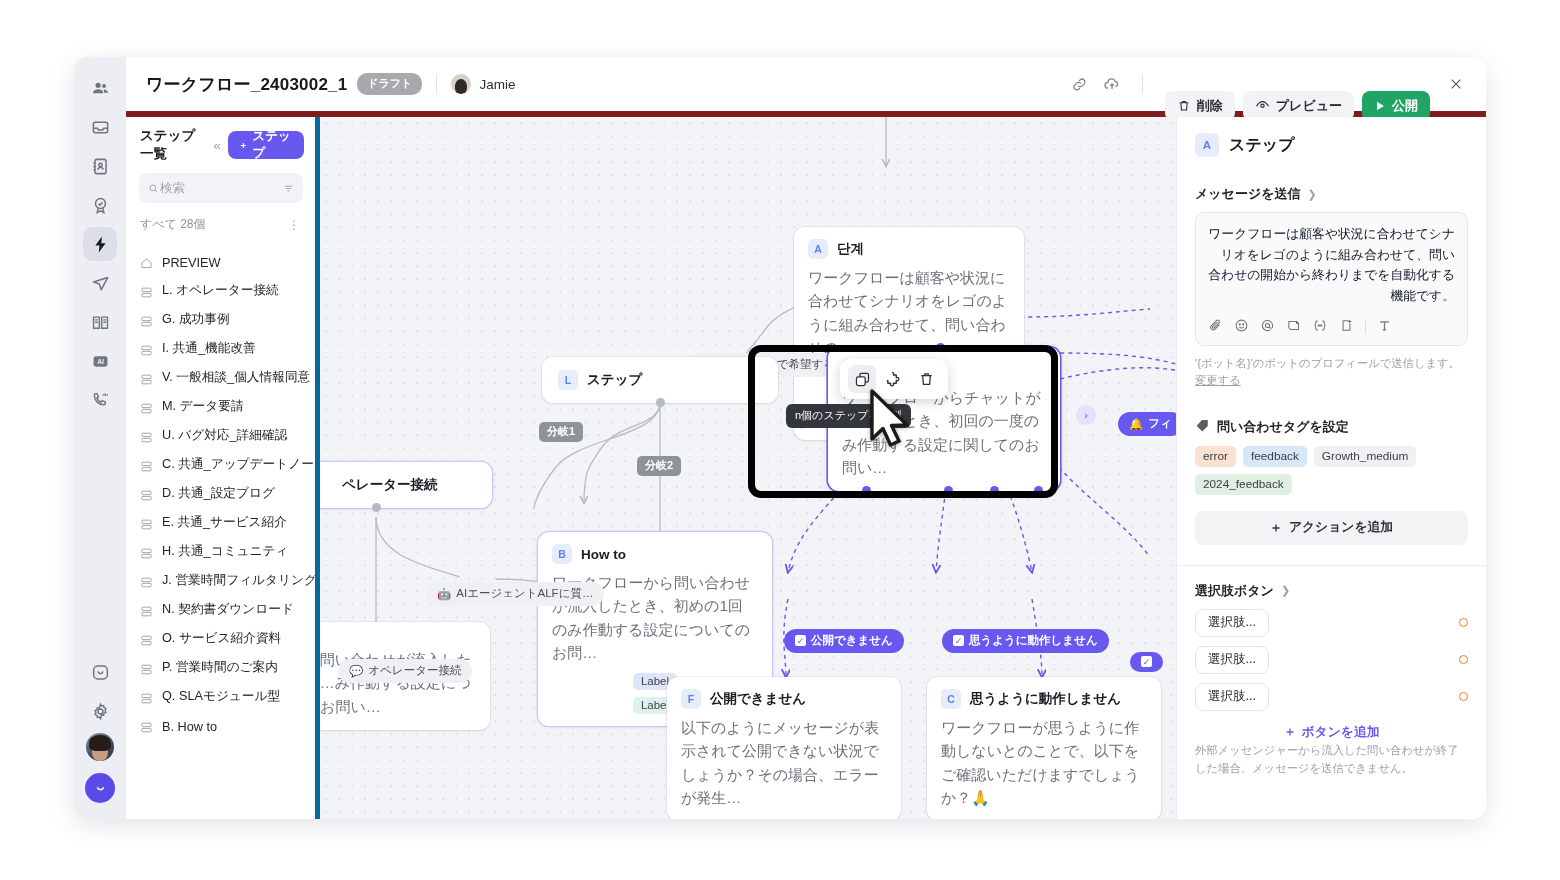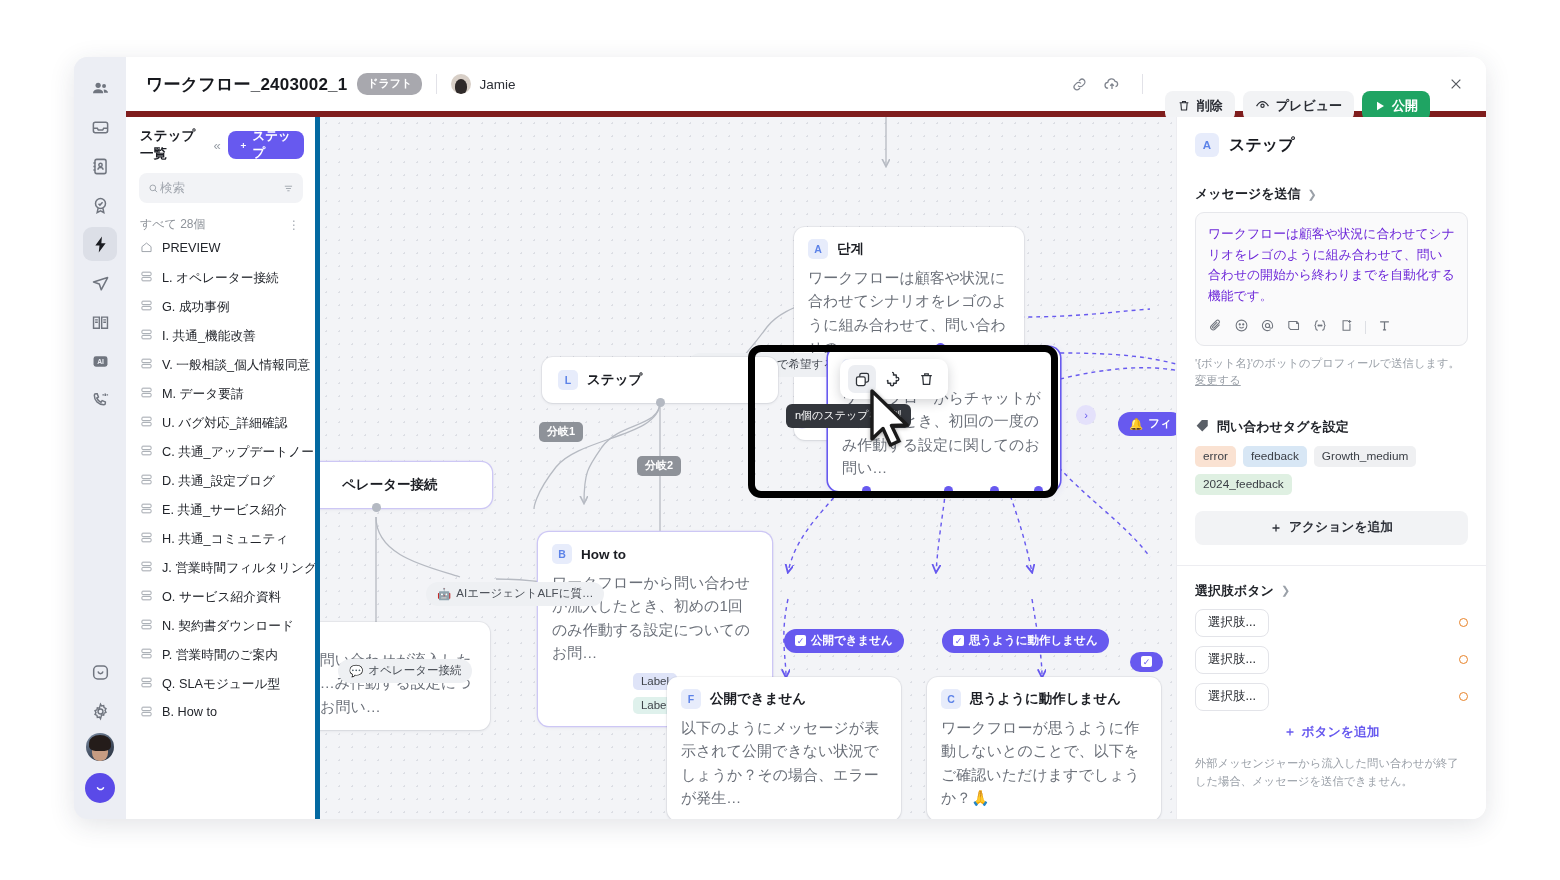--- a/index.html
+++ b/index.html
@@ -122,21 +122,21 @@
     color:#32353c; width:100%; font-family:inherit;
   }
   .search-box input::placeholder { color:#a2a7af; }
   .all-row {
     display:flex; align-items:center; padding: 13px 14px 8px 14px;
     font-size:12px; color:#8d9299;
   }
   .all-row .dots { margin-left:auto; letter-spacing:1px; color:#a6abb3; font-size:12px; }
   .step-list { flex:1 1 auto; overflow:hidden; padding-bottom:8px; }
   .step-item {
-    display:flex; align-items:flex-start; gap:9px;
+    display:flex; align-items:flex-end; gap:9px;
     height:29px; padding: 0 10px 0 14px;
     font-size:12.7px; color:#22252b; white-space:nowrap;
   }
   .step-item .ic { color:#9ea3ab; flex:none; display:flex; }
 
   
   .canvas {
     flex:1 1 auto; position:relative; min-width:0;
     background-color:#f3f4f7;
     background-image: radial-gradient(#dcdee4 1px, transparent 1px);
@@ -215,21 +215,21 @@
   .insp-title { font-size:16px; font-weight:700; color:#17191f; }
   .sec-title {
     display:flex;align-items:center;gap:7px;
     font-size:13px; font-weight:700; color:#22252b; margin-top:28px;
   }
   .sec-title .chev { color:#9aa0a8; font-size:11px; font-weight:400; }
   .msg-box {
     margin-top:9px; background:#fafafb; border:1px solid #e6e7eb; border-radius:9px;
     padding:11px 12px 8px;
   }
-  .msg-text { font-size:12.8px; color:#6d28d9; line-height:1.62; }
+  .msg-text { font-size:12.8px; color:#0f172a; line-height:1.62;text-align:right; }
   .msg-tools { display:flex; align-items:center; gap:11px; margin-top:11px; color:#70757e; }
   .msg-tools .sep { width:1px;height:13px;background:#dddfe4; }
   .note {
     font-size:11.3px; color:#9aa0a8; line-height:1.55; margin-top:9px;
   }
   .note u { color:#9aa0a8; }
   .tags { display:flex; flex-wrap:wrap; gap:7px; margin-top:10px; }
   .tag { font-size:11.8px; border-radius:5px; padding:3px 8px 4px; color:#3a3e45; }
   .tag.orange{background:#fae2d2;}
   .tag.blue{background:#d8e7f5;}
@@ -247,21 +247,21 @@
   .choice-pill {
     border:1px solid #e3e4e9; border-radius:8px; height:28px; padding:0 12px;
     display:flex;align-items:center; font-size:12.5px; color:#23262c;
   }
   .choice-dot { margin-left:auto; width:9px;height:9px;border-radius:50%;
      border:1.6px solid #e8832a; }
   .add-btn-link {
     margin-top:13px; display:flex; align-items:center; justify-content:center; gap:6px;
     font-size:12.8px; font-weight:700; color:#6759ef;
   }
-  .foot-note { font-size:11.3px; color:#9aa0a8; line-height:1.6; margin-top:13px; }
+  .foot-note { font-size:11.3px; color:#9aa0a8; line-height:1.6; }
 </style>
 </head>
 <body>
 
 <div class="app">
 
   <div class="rail">
     <div class="rail-btn">
       <svg width="19" height="19" viewBox="0 0 24 24" fill="currentColor">
           <circle cx="9" cy="8" r="3.3"></circle>
@@ -525,30 +525,30 @@
               </span>
               <span>J. 営業時間フィルタリング</span>
             </div>
             <div class="step-item">
               <span class="ic">
                 <svg width="13" height="13" viewBox="0 0 24 24" fill="none" stroke="currentColor" stroke-width="1.8">
                   <rect x="3.6" y="4" width="16.8" height="6.4" rx="1.6"></rect>
                   <rect x="3.6" y="13.6" width="16.8" height="6.4" rx="1.6"></rect>
                 </svg>
               </span>
+              <span>N. 契約書ダウンロード</span>
+            </div>
+            <div class="step-item">
+              <span class="ic">
+                <svg width="13" height="13" viewBox="0 0 24 24" fill="none" stroke="currentColor" stroke-width="1.8">
+                  <rect x="3.6" y="4" width="16.8" height="6.4" rx="1.6"></rect>
+                  <rect x="3.6" y="13.6" width="16.8" height="6.4" rx="1.6"></rect>
+                </svg>
+              </span>
               <span>O. サービス紹介資料</span>
-            </div>
-            <div class="step-item">
-              <span class="ic">
-                <svg width="13" height="13" viewBox="0 0 24 24" fill="none" stroke="currentColor" stroke-width="1.8">
-                  <rect x="3.6" y="4" width="16.8" height="6.4" rx="1.6"></rect>
-                  <rect x="3.6" y="13.6" width="16.8" height="6.4" rx="1.6"></rect>
-                </svg>
-              </span>
-              <span>N. 契約書ダウンロード</span>
             </div>
             <div class="step-item">
               <span class="ic">
                 <svg width="13" height="13" viewBox="0 0 24 24" fill="none" stroke="currentColor" stroke-width="1.8">
                   <rect x="3.6" y="4" width="16.8" height="6.4" rx="1.6"></rect>
                   <rect x="3.6" y="13.6" width="16.8" height="6.4" rx="1.6"></rect>
                 </svg>
               </span>
               <span>P. 営業時間のご案内</span>
             </div>

